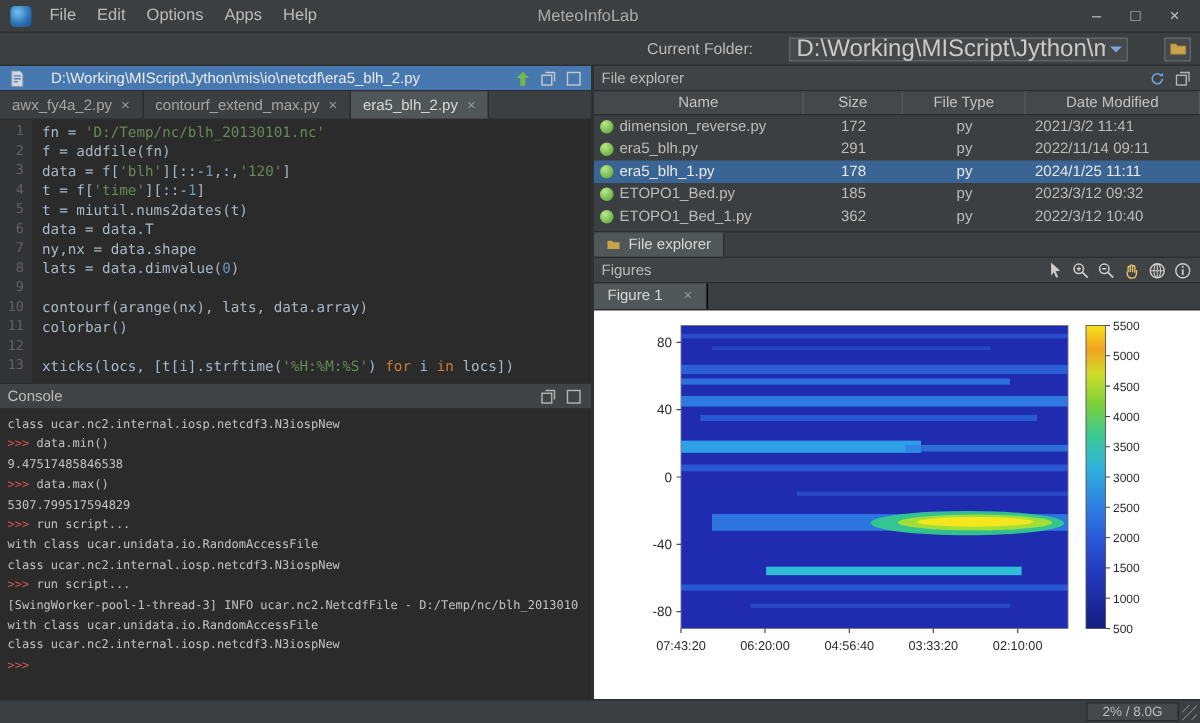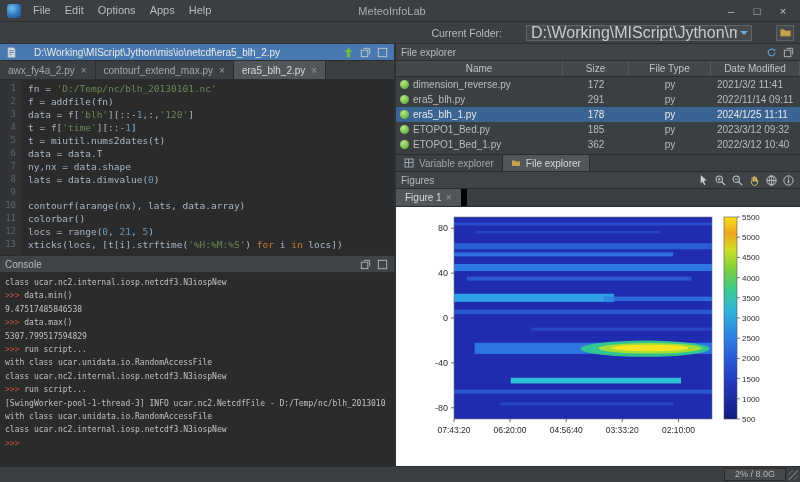--- a/index.html
+++ b/index.html
@@ -50,38 +50,38 @@
   
   .console-panel{flex:1;display:flex;flex-direction:column;min-height:0}
   .console-area{flex:1;background:#2b2b2b;padding:3px 5px;font-family:"DejaVu Sans Mono",monospace;font-size:8px;overflow:hidden}
   .conl{height:13.4px;line-height:13.4px;white-space:pre;color:#c2c2c2}
   .prompt{color:#c75450}
 
   
   .explorer-panel{height:128px;display:flex;flex-direction:column;border-bottom:1px solid #2c2c2c}
   .table-header{height:16px;display:flex;background:#45484a;border-bottom:1px solid #2c2c2c;font-size:10px;flex-shrink:0}
   .th{display:flex;align-items:center;justify-content:center;border-right:1px solid #55585a;color:#c2c2c2;overflow:hidden}
-  .col0{width:167px}.col1{width:66px}.col2{width:82px}.col3{flex:1}
+  .col0{width:140px}.col1{width:66px}.col2{width:82px}.col3{flex:1}
   .file-rows{flex:1;background:#3c3f41;overflow:hidden}
   .tr{height:15px;display:flex;font-size:10px;color:#bcbcbc;align-items:center}
   .tr.selected{background:#3a6493;color:#e8e8e8}
   .td{display:flex;align-items:center;overflow:hidden;white-space:nowrap;height:100%}
   .td.col0{padding-left:4px;gap:4px}
   .td.col1,.td.col2{justify-content:center}
   .td.col3{padding-left:6px}
   .pyicon{width:9px;height:9px;border-radius:50%;background:radial-gradient(circle at 35% 30%,#b8e986,#4d9e2f);flex-shrink:0}
   .explorer-tabs{height:17px;display:flex;background:#3c3f41;border-top:1px solid #2c2c2c;flex-shrink:0}
   .xtab{display:flex;align-items:center;gap:5px;padding:0 8px;font-size:10px;color:#a6a6a6;border-right:1px solid #2c2c2c}
   .xtab.active{background:#515658;color:#d8d8d8}
   .xicon{width:10px;height:10px;display:block}
 
   
   .figures-panel{flex:1;display:flex;flex-direction:column;min-height:0}
   .fig-tabbar{height:18px;background:#3c3f41;display:flex;border-bottom:1px solid #2c2c2c;flex-shrink:0}
-  .fig-tab{display:flex;align-items:center;gap:4px;padding:0 9px;font-size:10px;background:#515658;color:#d8d8d8;border-right:6px solid #000000}
+  .fig-tab{display:flex;align-items:center;gap:14px;padding:0 9px;font-size:10px;background:#515658;color:#d8d8d8;border-right:1px solid #000000}
   .fig-canvas{flex:1;background:#ffffff;position:relative;overflow:hidden}
   #plot{position:absolute;left:0;top:0}
 
   
   .statusbar{height:16px;border-top:1px solid #2c2c2c;display:flex;align-items:center;justify-content:flex-end;padding-right:14px;gap:8px;background:#3c3f41;position:relative}
   .mem-box{background:#45494b;border:1px solid #2c2c2c;font-size:9px;color:#bababa;padding:0 10px;height:13px;line-height:11px}
   .grip{position:absolute;right:2px;bottom:2px;width:10px;height:10px;
     background:repeating-linear-gradient(135deg,transparent 0 3px,#6a6e70 3px 4px)}
 </style>
 </head>
@@ -197,21 +197,20 @@
             <div class="cl">
               <span class="ln">10</span>
               <span class="ct"><span class="tok-p">contourf(arange(nx), lats, data.array)</span></span>
             </div>
             <div class="cl">
               <span class="ln">11</span>
               <span class="ct"><span class="tok-p">colorbar()</span></span>
             </div>
             <div class="cl">
               <span class="ln">12</span>
-              <span class="ct"><span class="tok-p">locs = range(</span><span class="tok-n">0</span><span class="tok-p">, </span><span class="tok-n">21</span><span class="tok-p">, </span><span class="tok-n">5</span><span class="tok-p">)</span></span>
             </div>
             <div class="cl">
               <span class="ln">13</span>
               <span class="ct"><span class="tok-p">xticks(locs, [t[i].strftime(</span><span class="tok-s">'%H:%M:%S'</span><span class="tok-p">) </span><span class="tok-k">for</span><span class="tok-p"> i </span><span class="tok-k">in</span><span class="tok-p"> locs])</span></span>
             </div>
           </div>
       </div>
 
       <div class="console-panel">
         <div class="panel-title">
@@ -307,27 +306,20 @@
               <div class="td col0">
                 <span class="pyicon"></span>
                 <span>ETOPO1_Bed_1.py</span>
               </div>
               <div class="td col1">362</div>
               <div class="td col2">py</div>
               <div class="td col3">2022/3/12 10:40</div>
             </div>
           </div>
         <div class="explorer-tabs" id="explorer-tabs">
-            <div class="xtab">
-              <svg viewBox="0 0 10 10" class="xicon">
-                <rect x="1" y="1" width="8" height="8" fill="none" stroke="#9aa7b0" stroke-width="1"></rect>
-                <path d="M1 4.5h8M4.5 1v8" stroke="#9aa7b0" stroke-width="1"></path>
-              </svg>
-              <span>Variable explorer</span>
-            </div>
             <div class="xtab active">
               <svg viewBox="0 0 10 10" class="xicon">
                 <path d="M1 2.5h3l.8 1H9v4.5H1z" fill="#c9a44d"></path>
               </svg>
               <span>File explorer</span>
             </div>
           </div>
       </div>
 
       <div class="figures-panel">

